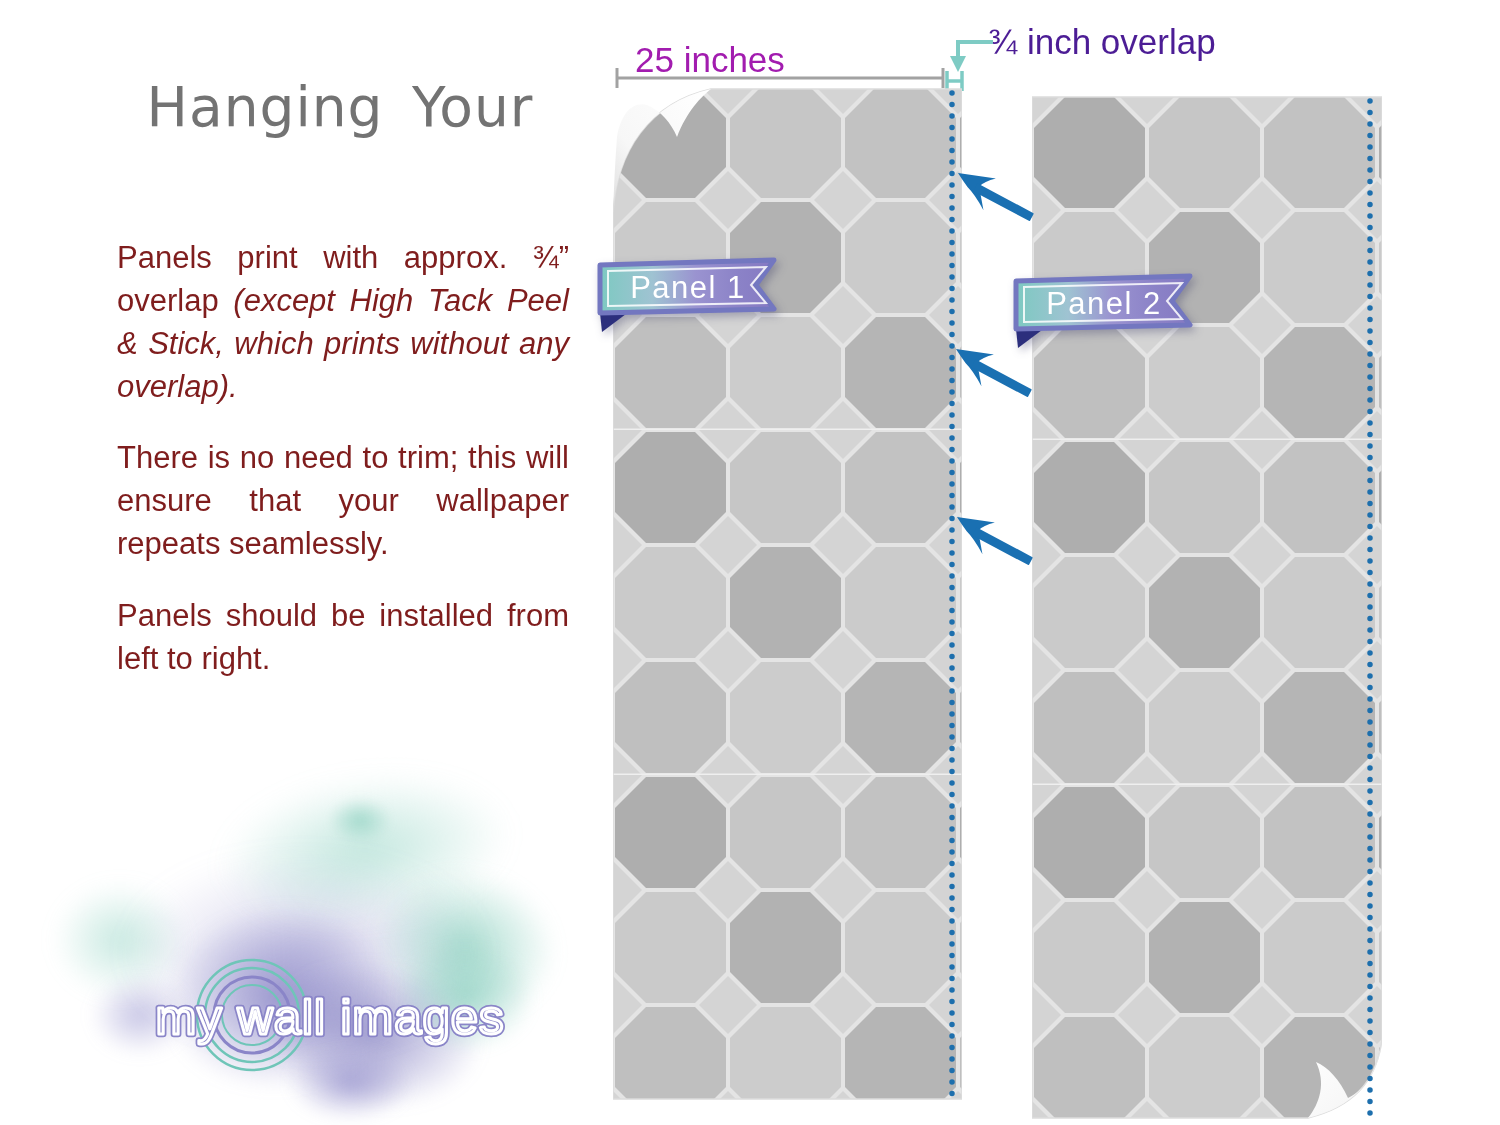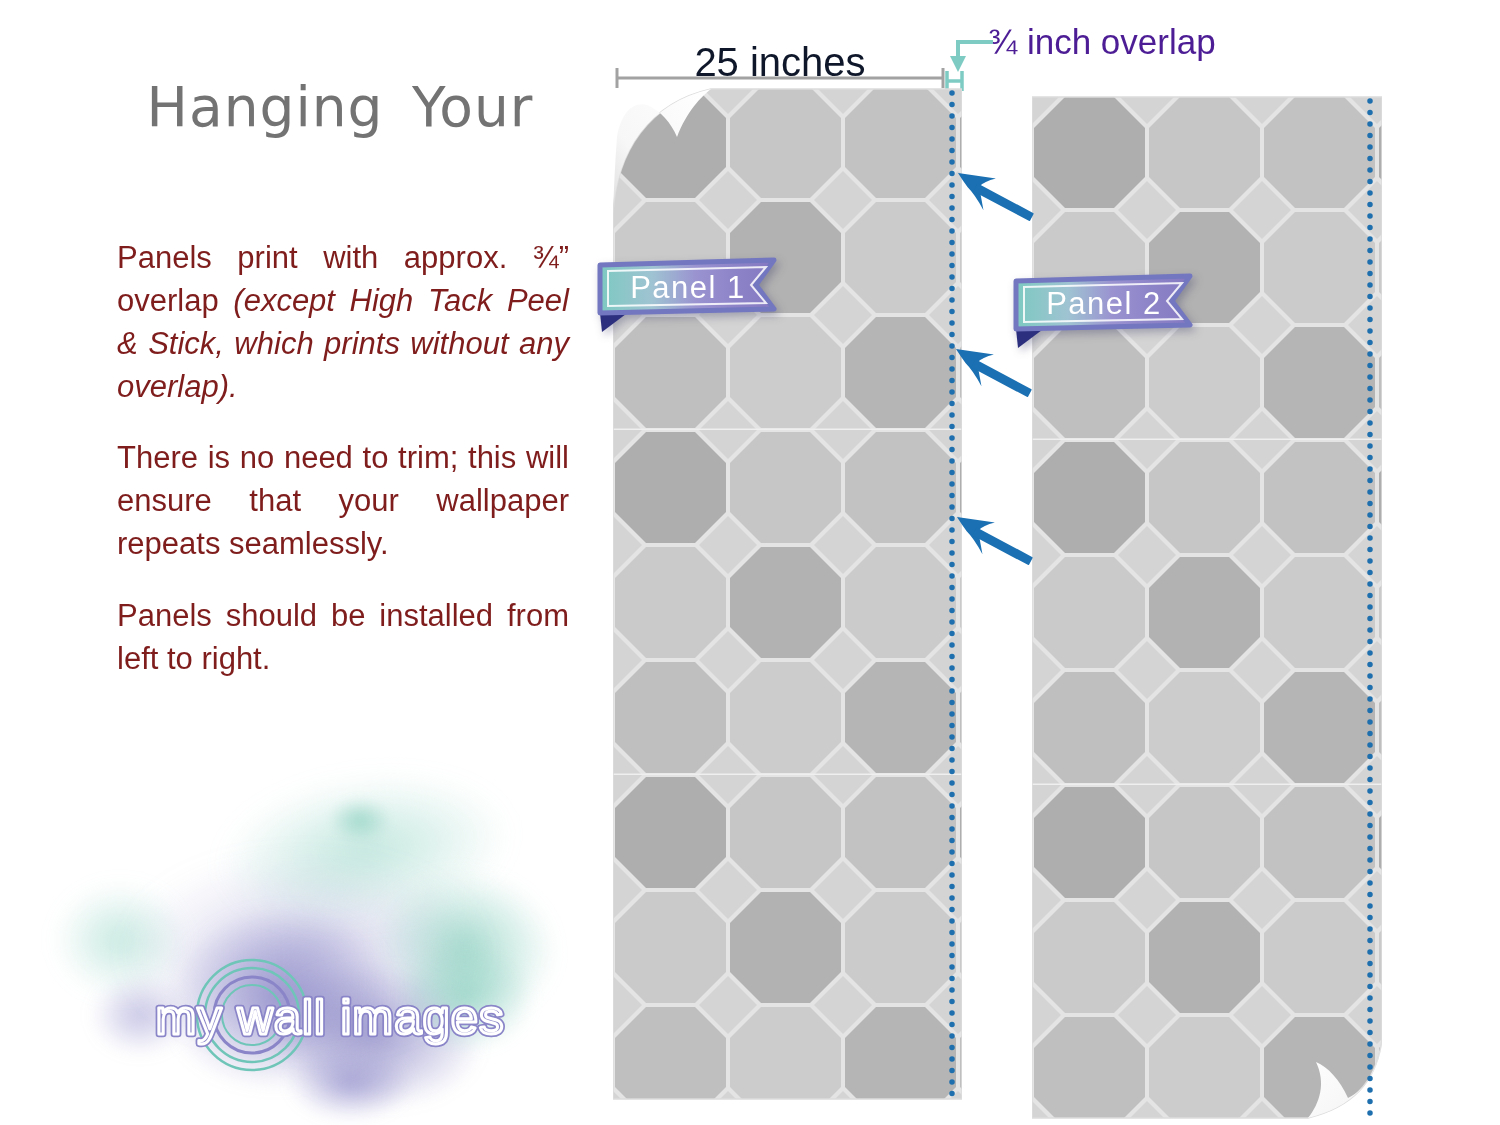--- a/index.html
+++ b/index.html
@@ -19,22 +19,22 @@
   .instructions{
     left:117px;top:236px;width:452px;
     font-size:31px;line-height:1.39;color:#7f1d1d;
     text-align:justify;
   }
   .instructions p{margin:0 0 28px 0;}
   .instructions em{font-style:italic;}
 
   
   .width-label{
-    left:635px;top:40px;width:290px;text-align:center;
-    font-size:40px;color:#0f172a;
+    left:635px;top:40px;width:290px;text-align:left;
+    font-size:35px;color:#a21caf;
   }
   .overlap-label{
     left:988px;top:22px;width:320px;
     font-size:35px;color:#4c1d95;
   }
 
   
   .logo-area{left:30px;top:740px;width:560px;height:385px;}
   .blob{position:absolute;border-radius:50% 45% 55% 50%/55% 50% 45% 50%;}
 

